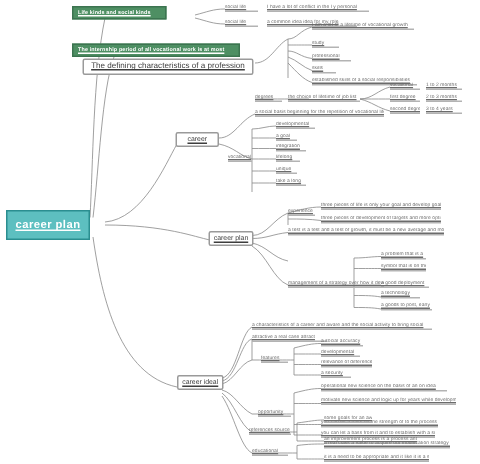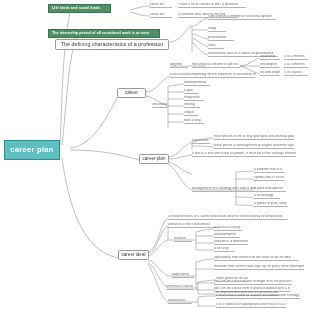--- a/index.html
+++ b/index.html
@@ -13,20 +13,21 @@
   #canvas{position:absolute;left:0;top:0;width:310px;height:309px;}
   svg.links{position:absolute;left:0;top:0;width:310px;height:309px;pointer-events:none;}
 
   .node{
     position:absolute;
     box-sizing:border-box;
     white-space:nowrap;
     overflow:hidden;
     line-height:1.05;
     color:#4a4a4a;
+    text-decoration:underline;
   }
 
   
   .root{
     background:#5dbfc0;
     border:1.5px solid #2b8e90;
     color:#ffffff;
     font-size:7.5px;
     font-weight:bold;
     text-align:center;

